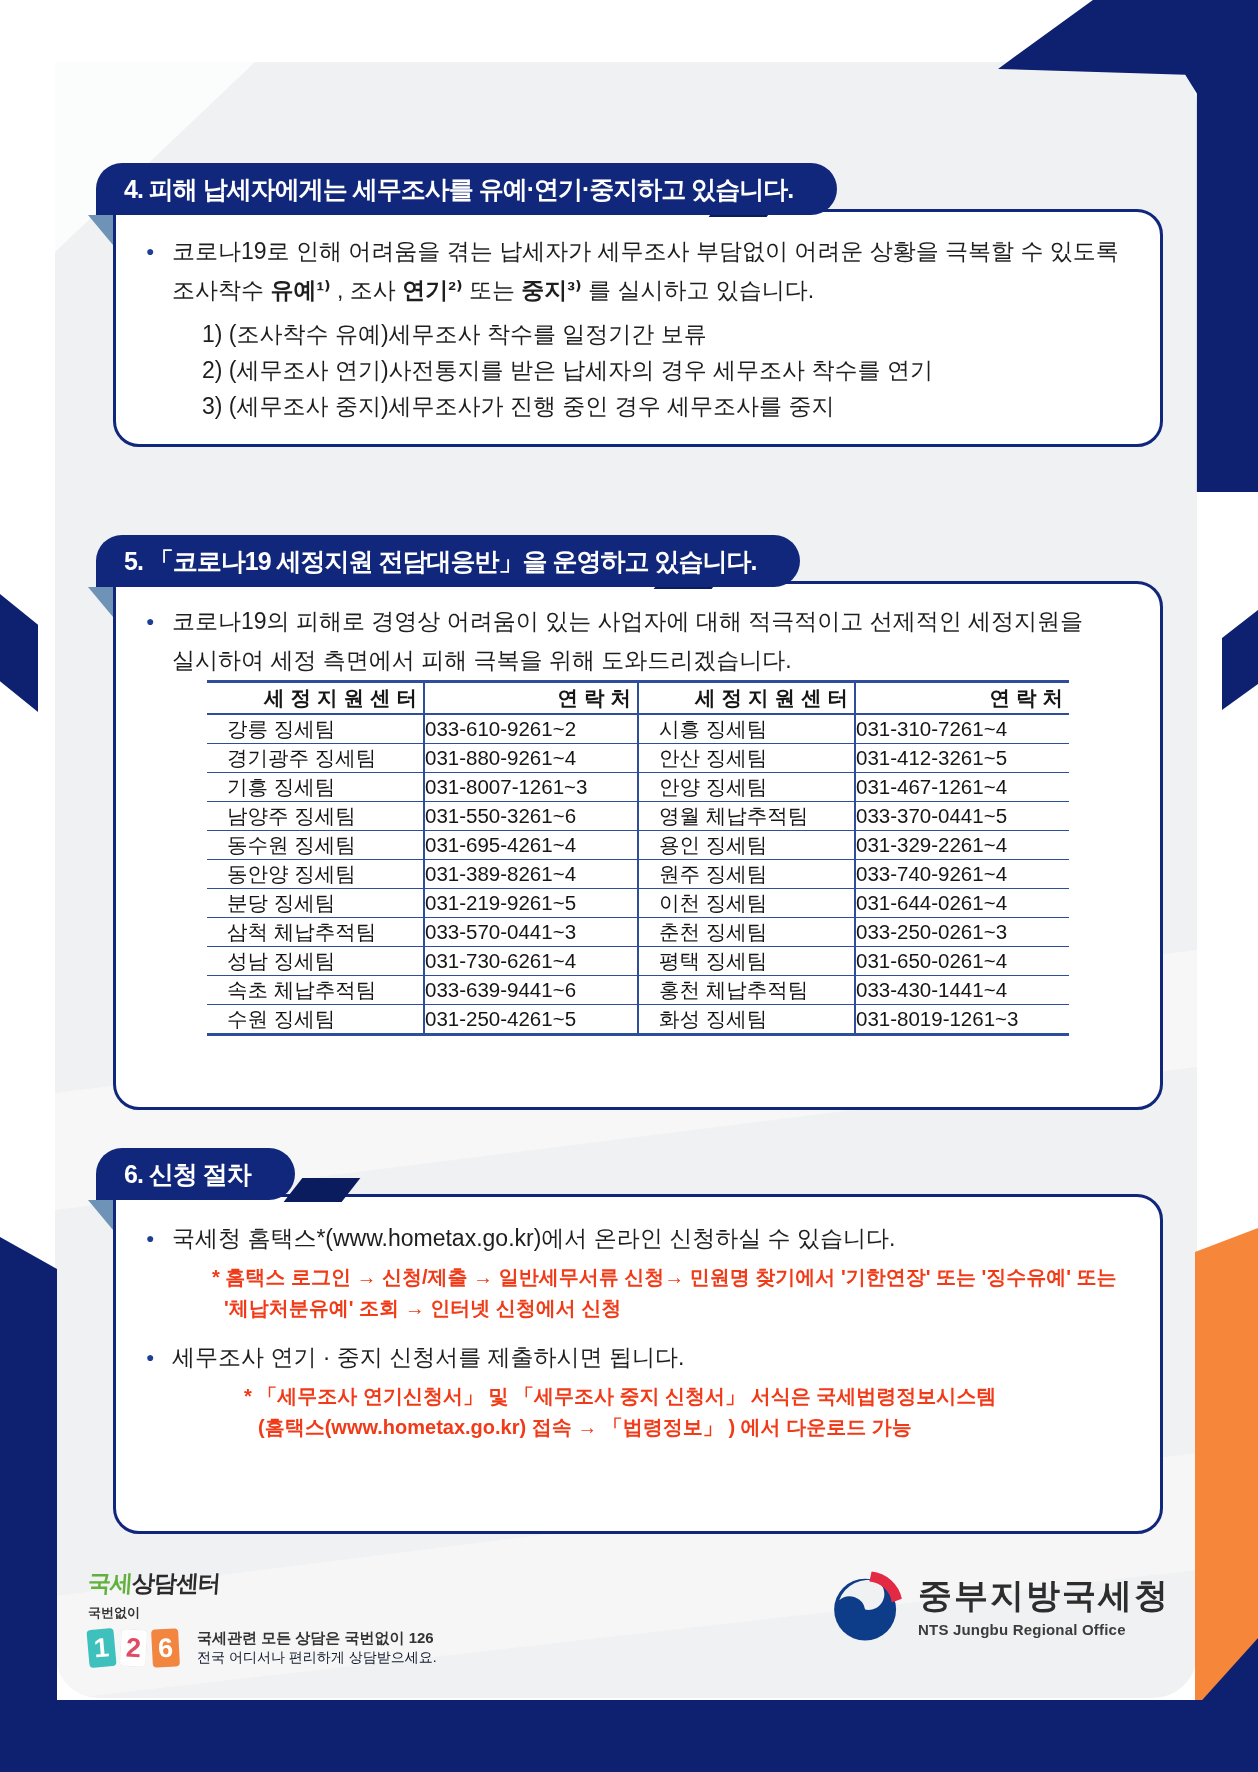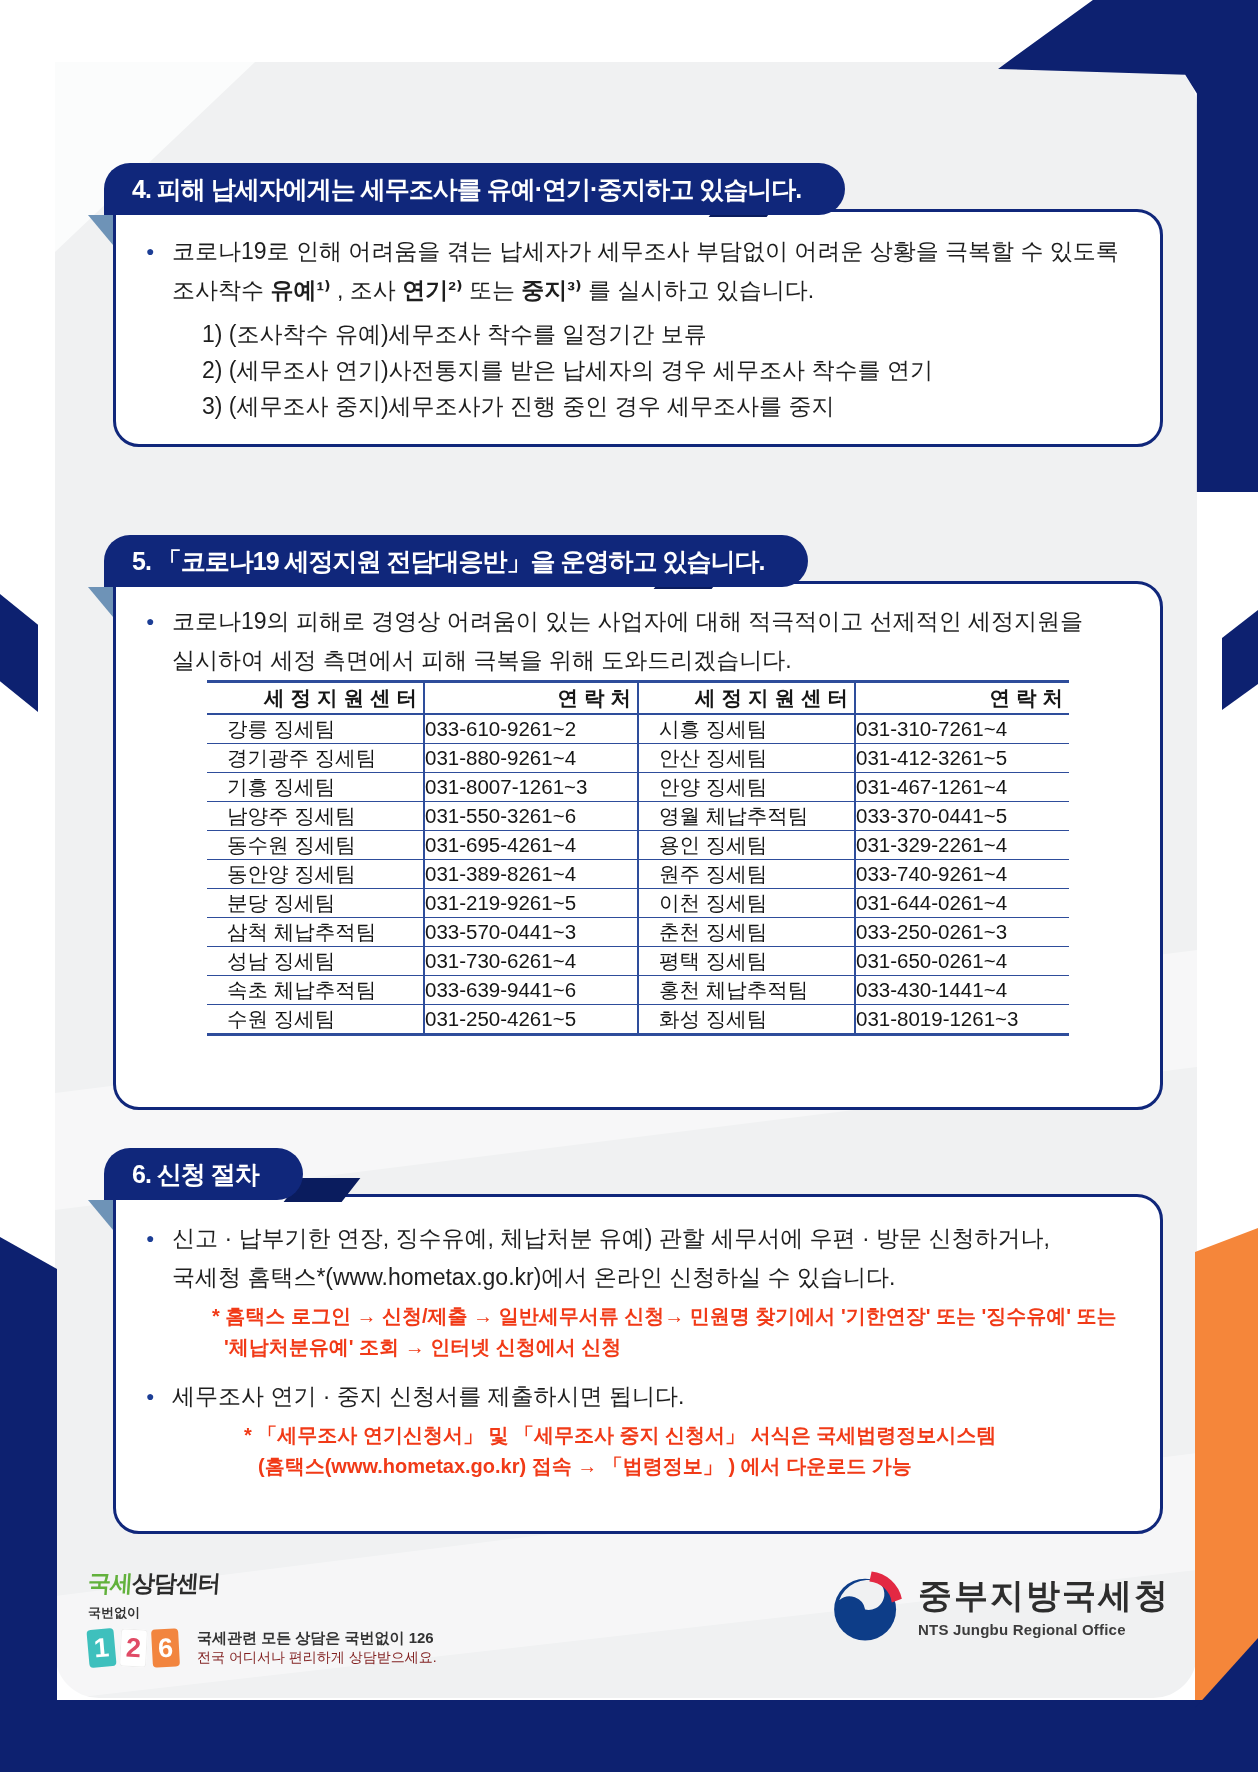--- a/index.html
+++ b/index.html
@@ -30,21 +30,21 @@
   .left-band{position:absolute;left:0;top:1237px;width:57px;height:535px;background:var(--navy-deep);
     clip-path:polygon(0 0,100% 6%,100% 100%,0 100%);z-index:2;}
   .bottom-strip{position:absolute;left:0;top:1700px;width:1258px;height:72px;background:var(--navy-deep);z-index:2;}
   .orange-band{position:absolute;left:1195px;top:1228px;width:63px;height:478px;background:var(--orange);
     clip-path:polygon(0 5%,100% 0,100% 100%,0 100%);z-index:2;}
   .corner-br{position:absolute;left:1195px;top:1638px;width:63px;height:70px;background:var(--navy-deep);
     clip-path:polygon(100% 0,100% 100%,0 100%);z-index:3;}
 
   
   .sec{position:absolute;left:88px;width:1077px;z-index:4;}
-  .hdr-bar{position:absolute;top:0;left:16px;height:52px;background:var(--navy);color:#fff;
+  .hdr-bar{position:absolute;top:0;left:8px;height:52px;background:var(--navy);color:#fff;
     display:flex;align-items:center;padding:0 44px 0 28px;border-radius:26px 26px 26px 0;
     font-weight:bold;font-size:25px;letter-spacing:-1px;white-space:nowrap;z-index:3;}
   .hdr-shade{position:absolute;top:30px;height:24px;width:58px;background:#0a1c5e;transform:skewX(-38deg);z-index:2;}
   .hdr-tri{position:absolute;left:0;top:52px;width:25px;height:30px;background:var(--steel);
     clip-path:polygon(0 0,100% 0,100% 100%);z-index:2;}
   .sec-box{position:absolute;top:46px;left:25px;width:1050px;background:#fff;border:3px solid var(--navy);
     border-radius:0 26px 26px 26px;z-index:1;}
 
   .line{font-size:23px;line-height:39px;color:var(--ink);}
   .dotline{position:relative;padding-left:26px;}
@@ -88,21 +88,21 @@
   .cc-prefix{font-size:13px;font-weight:bold;color:#333;margin-top:5px;}
   .cc-row{display:flex;align-items:center;margin-top:6px;}
   .cc-digits{display:flex;gap:5px;}
   .digit{width:27px;height:38px;border-radius:4px;display:flex;align-items:center;justify-content:center;
     font-size:27px;font-weight:bold;}
   .digit.d1{background:#3ec0bd;color:#fff;transform:rotate(-5deg);}
   .digit.d2{background:#fff;color:#e04b66;transform:rotate(3deg);box-shadow:0 0 0 1px #eee inset;}
   .digit.d3{background:#f2853f;color:#fff;transform:rotate(-3deg);}
   .cc-desc{margin-left:18px;}
   .cc-desc .l1{font-size:15px;font-weight:bold;color:#333;line-height:20px;}
-  .cc-desc .l2{font-size:14px;color:#7f1d1d;line-height:19px;}
+  .cc-desc .l2{font-size:14px;color:#0f172a;line-height:19px;}
   .org{display:flex;align-items:center;gap:14px;margin-top:2px;}
   .org-emblem{width:72px;height:72px;}
   .org-names .ko{font-size:34px;font-weight:bold;color:#2d2d2d;letter-spacing:2px;line-height:40px;}
   .org-names .en{font-size:15px;font-weight:bold;color:#3c3c3c;letter-spacing:.2px;margin-top:6px;}
 </style>
 </head>
 <body>
 
 <div class="page">
 
@@ -239,21 +239,20 @@
 
   <section class="sec" id="sec6">
     <div class="hdr-bar">
       <span>6. 신청 절차</span>
     </div>
     <div class="hdr-shade" style="left:205px;"></div>
     <div class="hdr-tri"></div>
     <div class="sec-box">
       <div class="line dotline">
         <span class="dot">●</span>
-        <span>신고 · 납부기한 연장, 징수유예, 체납처분 유예) 관할 세무서에 우편 · 방문 신청하거나,</span>
       </div>
       <div class="line indent">국세청 홈택스*(www.hometax.go.kr)에서 온라인 신청하실 수 있습니다.</div>
       <div class="rednote n1">
         <div>* 홈택스 로그인 → 신청/제출 → 일반세무서류 신청→ 민원명 찾기에서 '기한연장' 또는 '징수유예' 또는</div>
         <div class="l2">'체납처분유예' 조회 → 인터넷 신청에서 신청</div>
       </div>
       <div class="line dotline bullet2">
         <span class="dot">●</span>
       </div>
       <div class="line indent">세무조사 연기 · 중지 신청서를 제출하시면 됩니다.</div>

